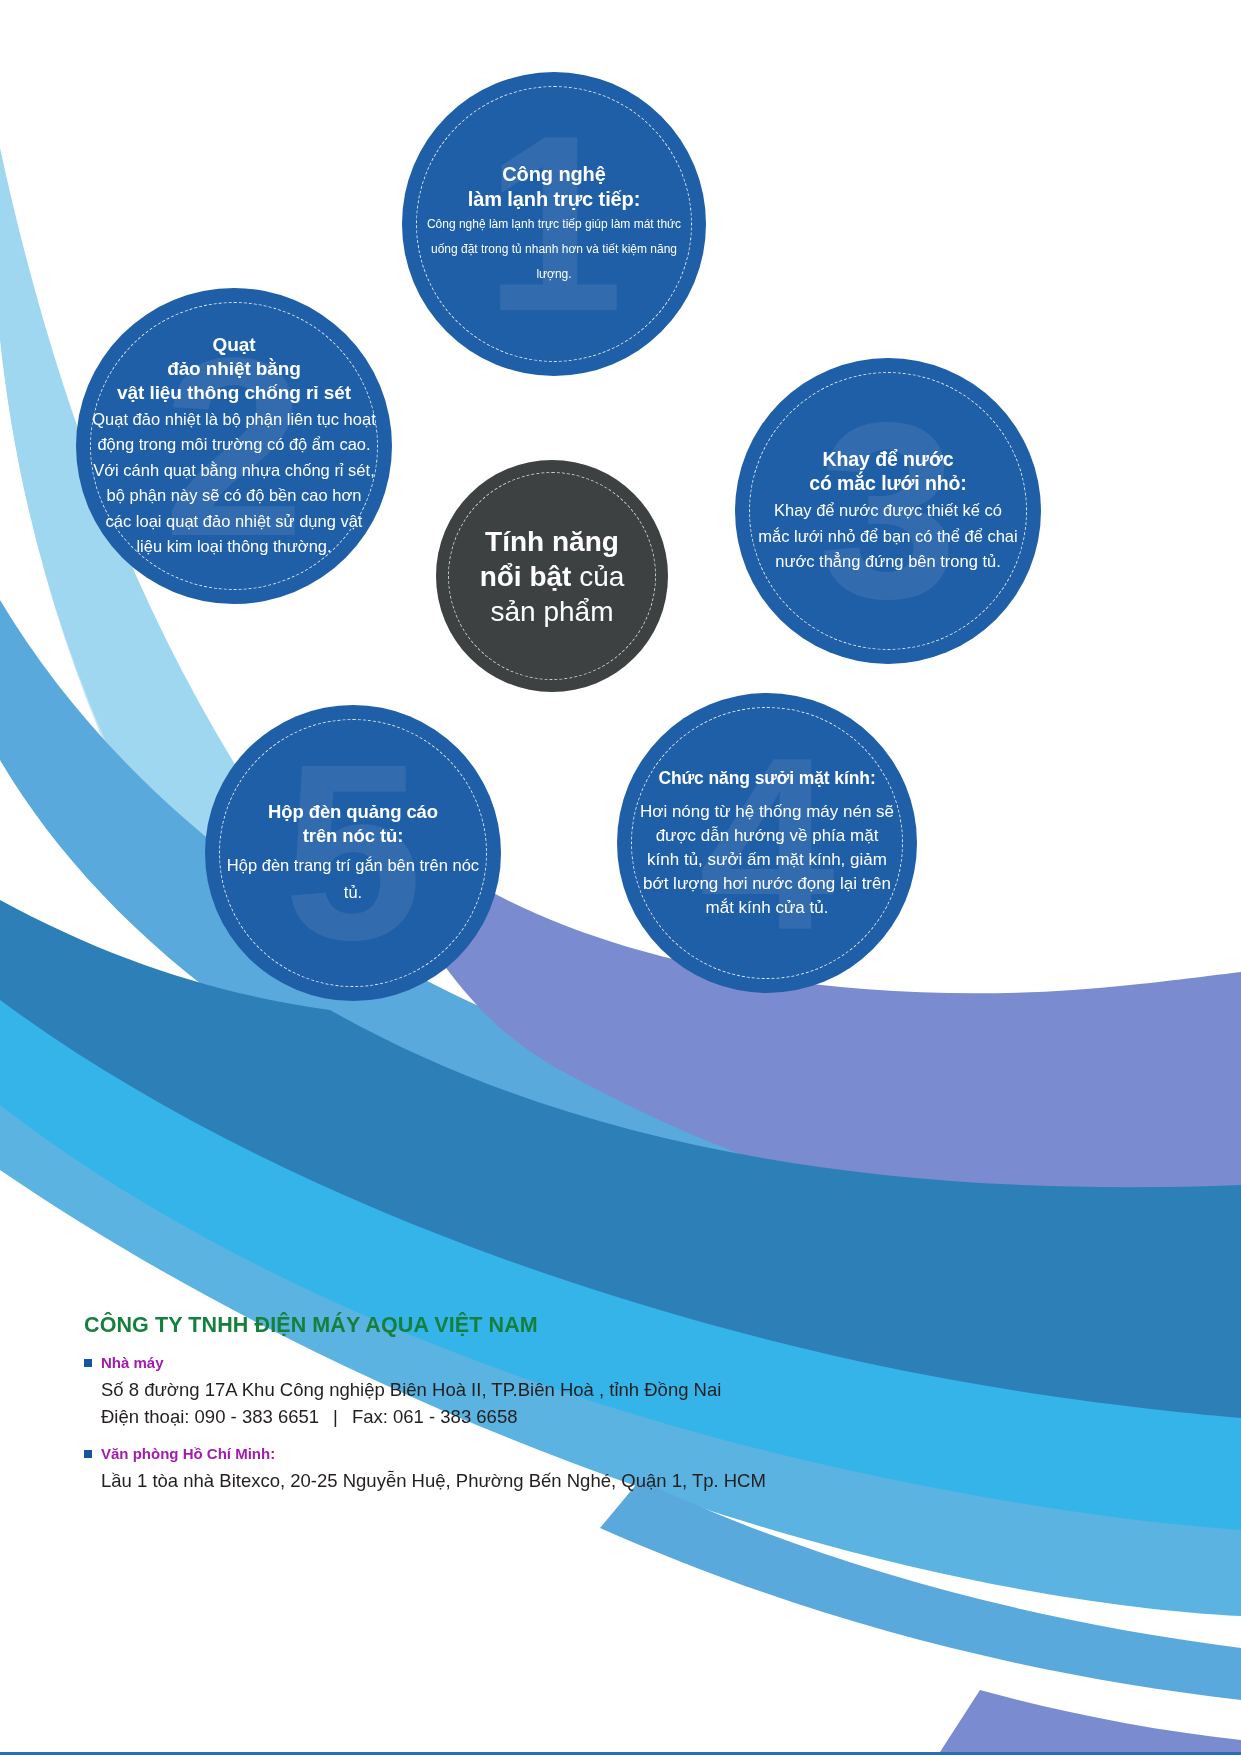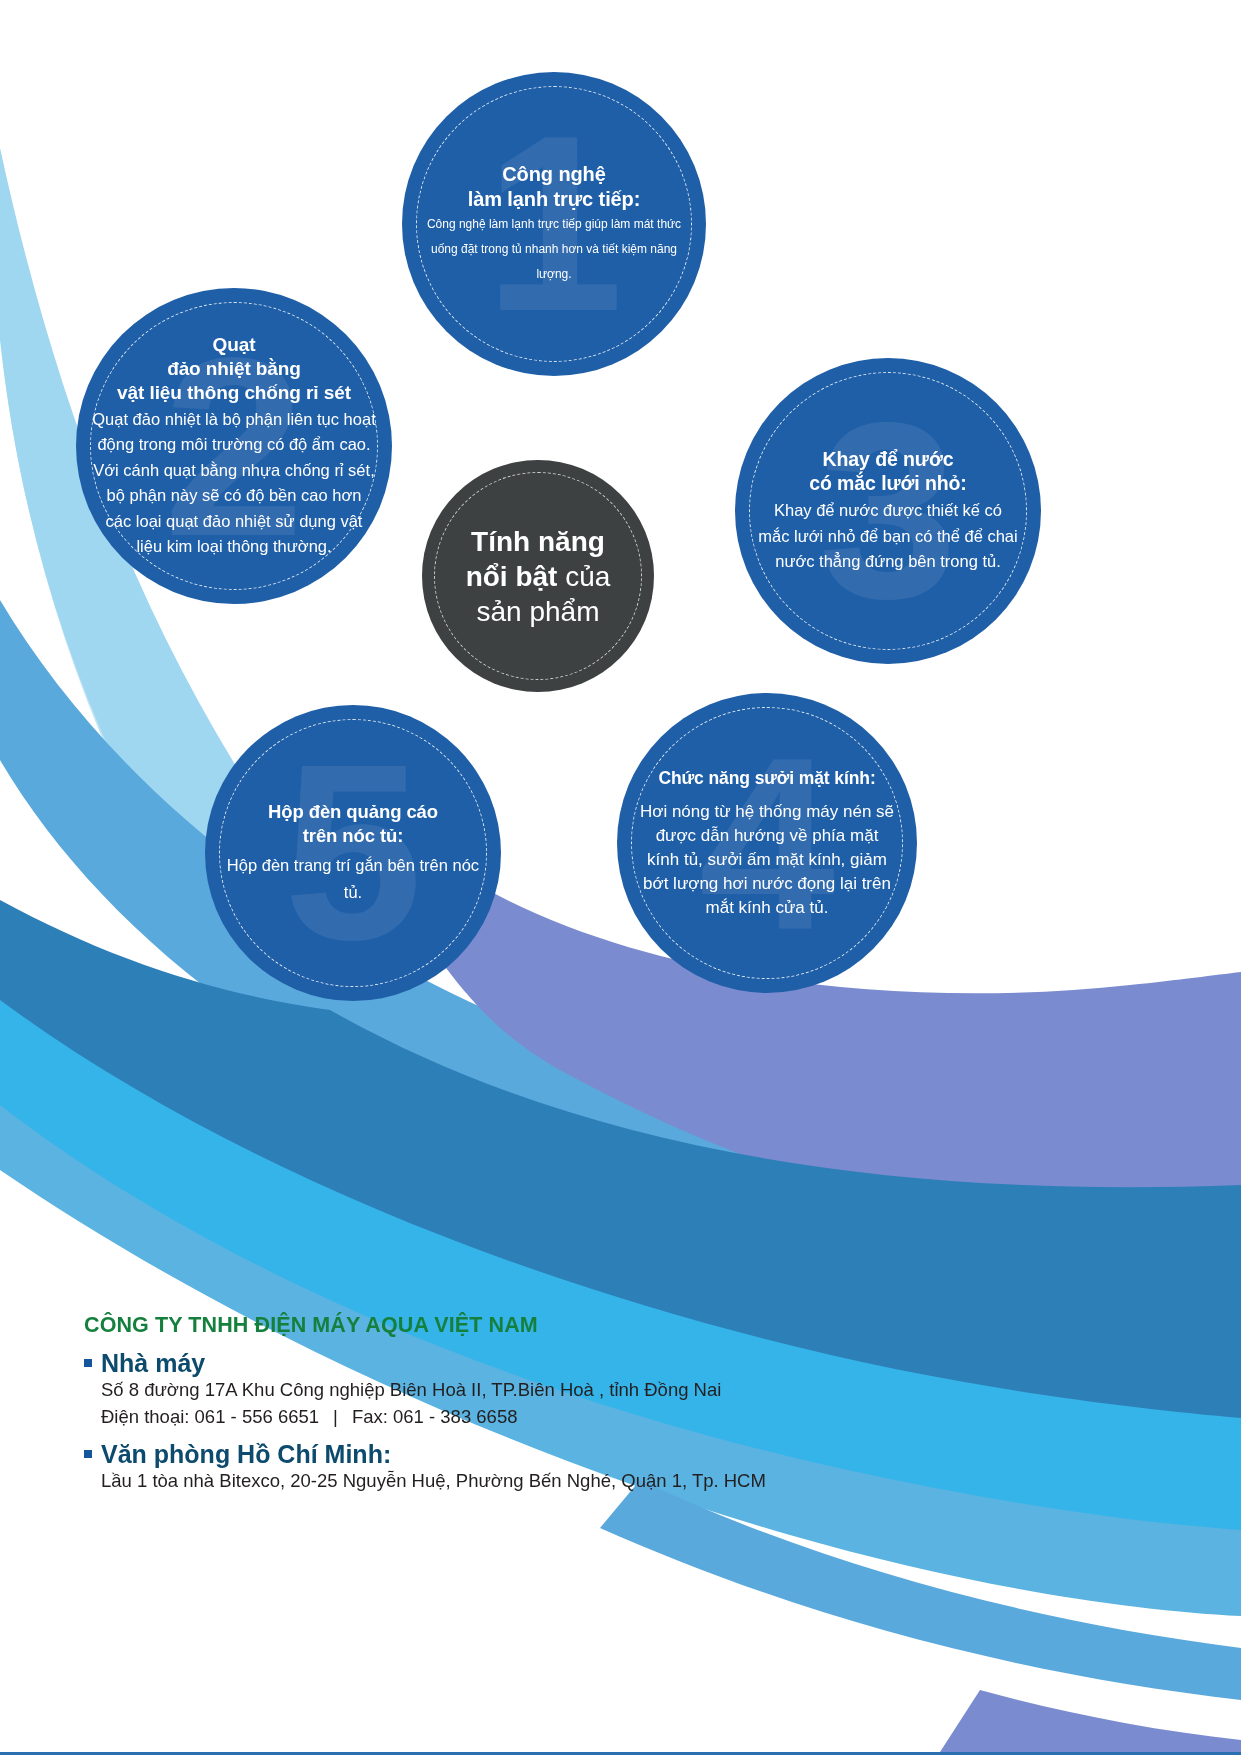--- a/index.html
+++ b/index.html
@@ -50,21 +50,21 @@
   #c2 .watermark{font-size:255px;}
 
   
   #c3{left:735px;top:358px;width:306px;height:306px;}
   #c3 .dash{left:14px;top:14px;right:14px;bottom:14px;}
   #c3 .ttl{font-size:19.5px;line-height:24px;}
   #c3 .body{font-size:16.5px;line-height:25.5px;margin-top:3px;}
   #c3 .watermark{font-size:250px;}
 
   
-  #cc{left:422px;top:460px;width:232px;height:232px;}
+  #cc{left:436px;top:460px;width:232px;height:232px;}
   #cc .dash{left:12px;top:12px;right:12px;bottom:12px;border-color:rgba(255,255,255,.75);}
   #cc .line{font-size:28px;line-height:35px;font-weight:700;}
   #cc .line .lite{font-weight:400;}
 
   
   #c4{left:617px;top:693px;width:300px;height:300px;}
   #c4 .dash{left:14px;top:14px;right:14px;bottom:14px;}
   #c4 .ttl{font-size:17.5px;line-height:23px;}
   #c4 .body{font-size:17px;line-height:24px;margin-top:10px;}
   #c4 .watermark{font-size:245px;}
@@ -78,21 +78,21 @@
 
   
   #footer{position:absolute;left:84px;top:1313px;width:940px;z-index:5;}
   #footer .company{
     color:#15803d;font-weight:700;font-size:21.5px;letter-spacing:.1px;
     margin:0 0 13px 0;
   }
   .addr-block{margin-bottom:12px;}
   .addr-head{display:flex;align-items:flex-start;gap:9px;margin-bottom:1px;}
   .sq{width:8px;height:8px;background:#15559c;margin-top:8px;flex:0 0 8px;}
-  .addr-head .lbl{color:#0c4a6e;font-weight:700;font-size:25px;line-height:24px;}
+  .addr-head .lbl{color:#a21caf;font-weight:700;font-size:15px;line-height:24px;}
   .addr-line{color:#231f20;font-size:18.5px;line-height:27px;margin-left:17px;}
   .addr-line .sep{display:inline-block;padding:0 14px;}
   #bottom-rule{position:absolute;left:0;bottom:0;width:1241px;height:3px;background:#2a6fb0;}
 </style>
 </head>
 <body>
 
 <div id="stage">
 
   <svg class="bg-layer" viewBox="0 0 1241 1755" preserveAspectRatio="none">
@@ -186,21 +186,21 @@
 
   <div id="footer">
     <div class="company">CÔNG TY TNHH ĐIỆN MÁY AQUA VIỆT NAM</div>
 
     <div class="addr-block">
       <div class="addr-head">
         <span class="sq"></span>
         <span class="lbl">Nhà máy</span>
       </div>
       <div class="addr-line">Số 8 đường 17A Khu Công nghiệp Biên Hoà II, TP.Biên Hoà , tỉnh Đồng Nai</div>
-      <div class="addr-line"><span>Điện thoại: 061 - 556 6651</span><span class="sep">|</span><span>Fax: 061 - 383 6658</span></div>
+      <div class="addr-line"><span>Điện thoại: 090 - 383 6651</span><span class="sep">|</span><span>Fax: 061 - 383 6658</span></div>
     </div>
 
     <div class="addr-block">
       <div class="addr-head">
         <span class="sq"></span>
         <span class="lbl">Văn phòng Hồ Chí Minh:</span>
       </div>
       <div class="addr-line">Lầu 1 tòa nhà Bitexco, 20-25 Nguyễn Huệ, Phường Bến Nghé, Quận 1, Tp. HCM</div>
     </div>
   </div>

